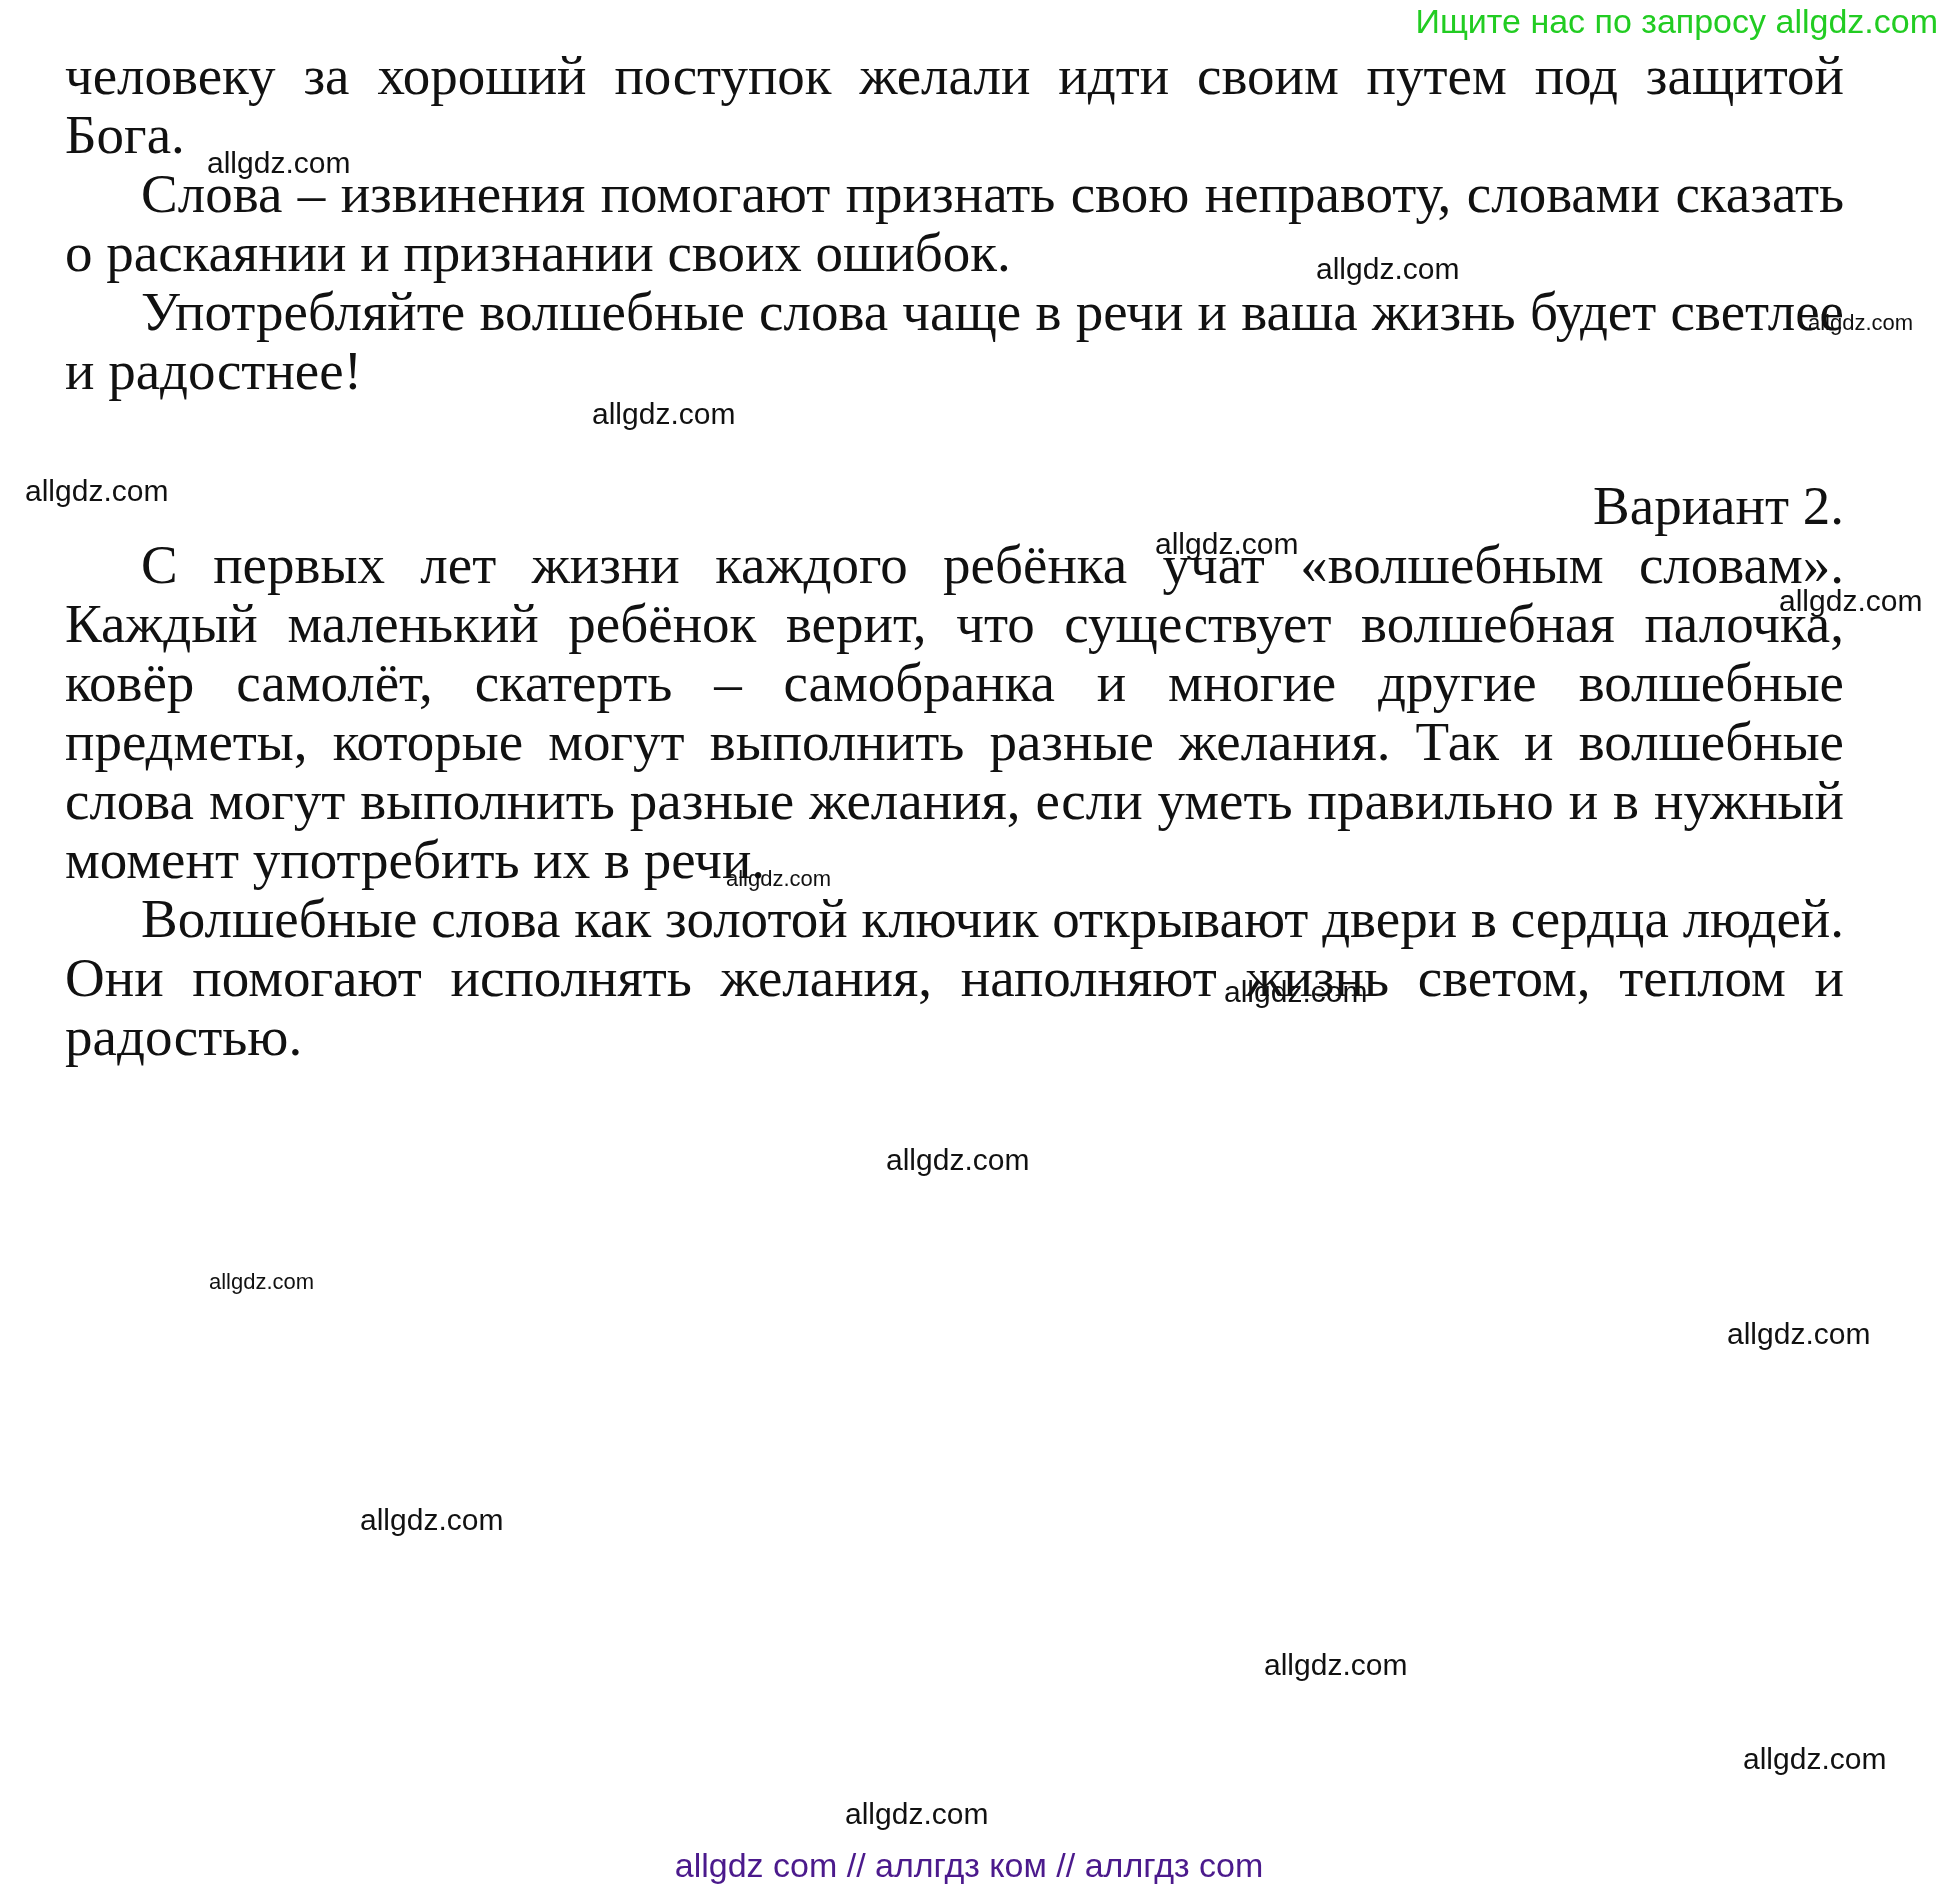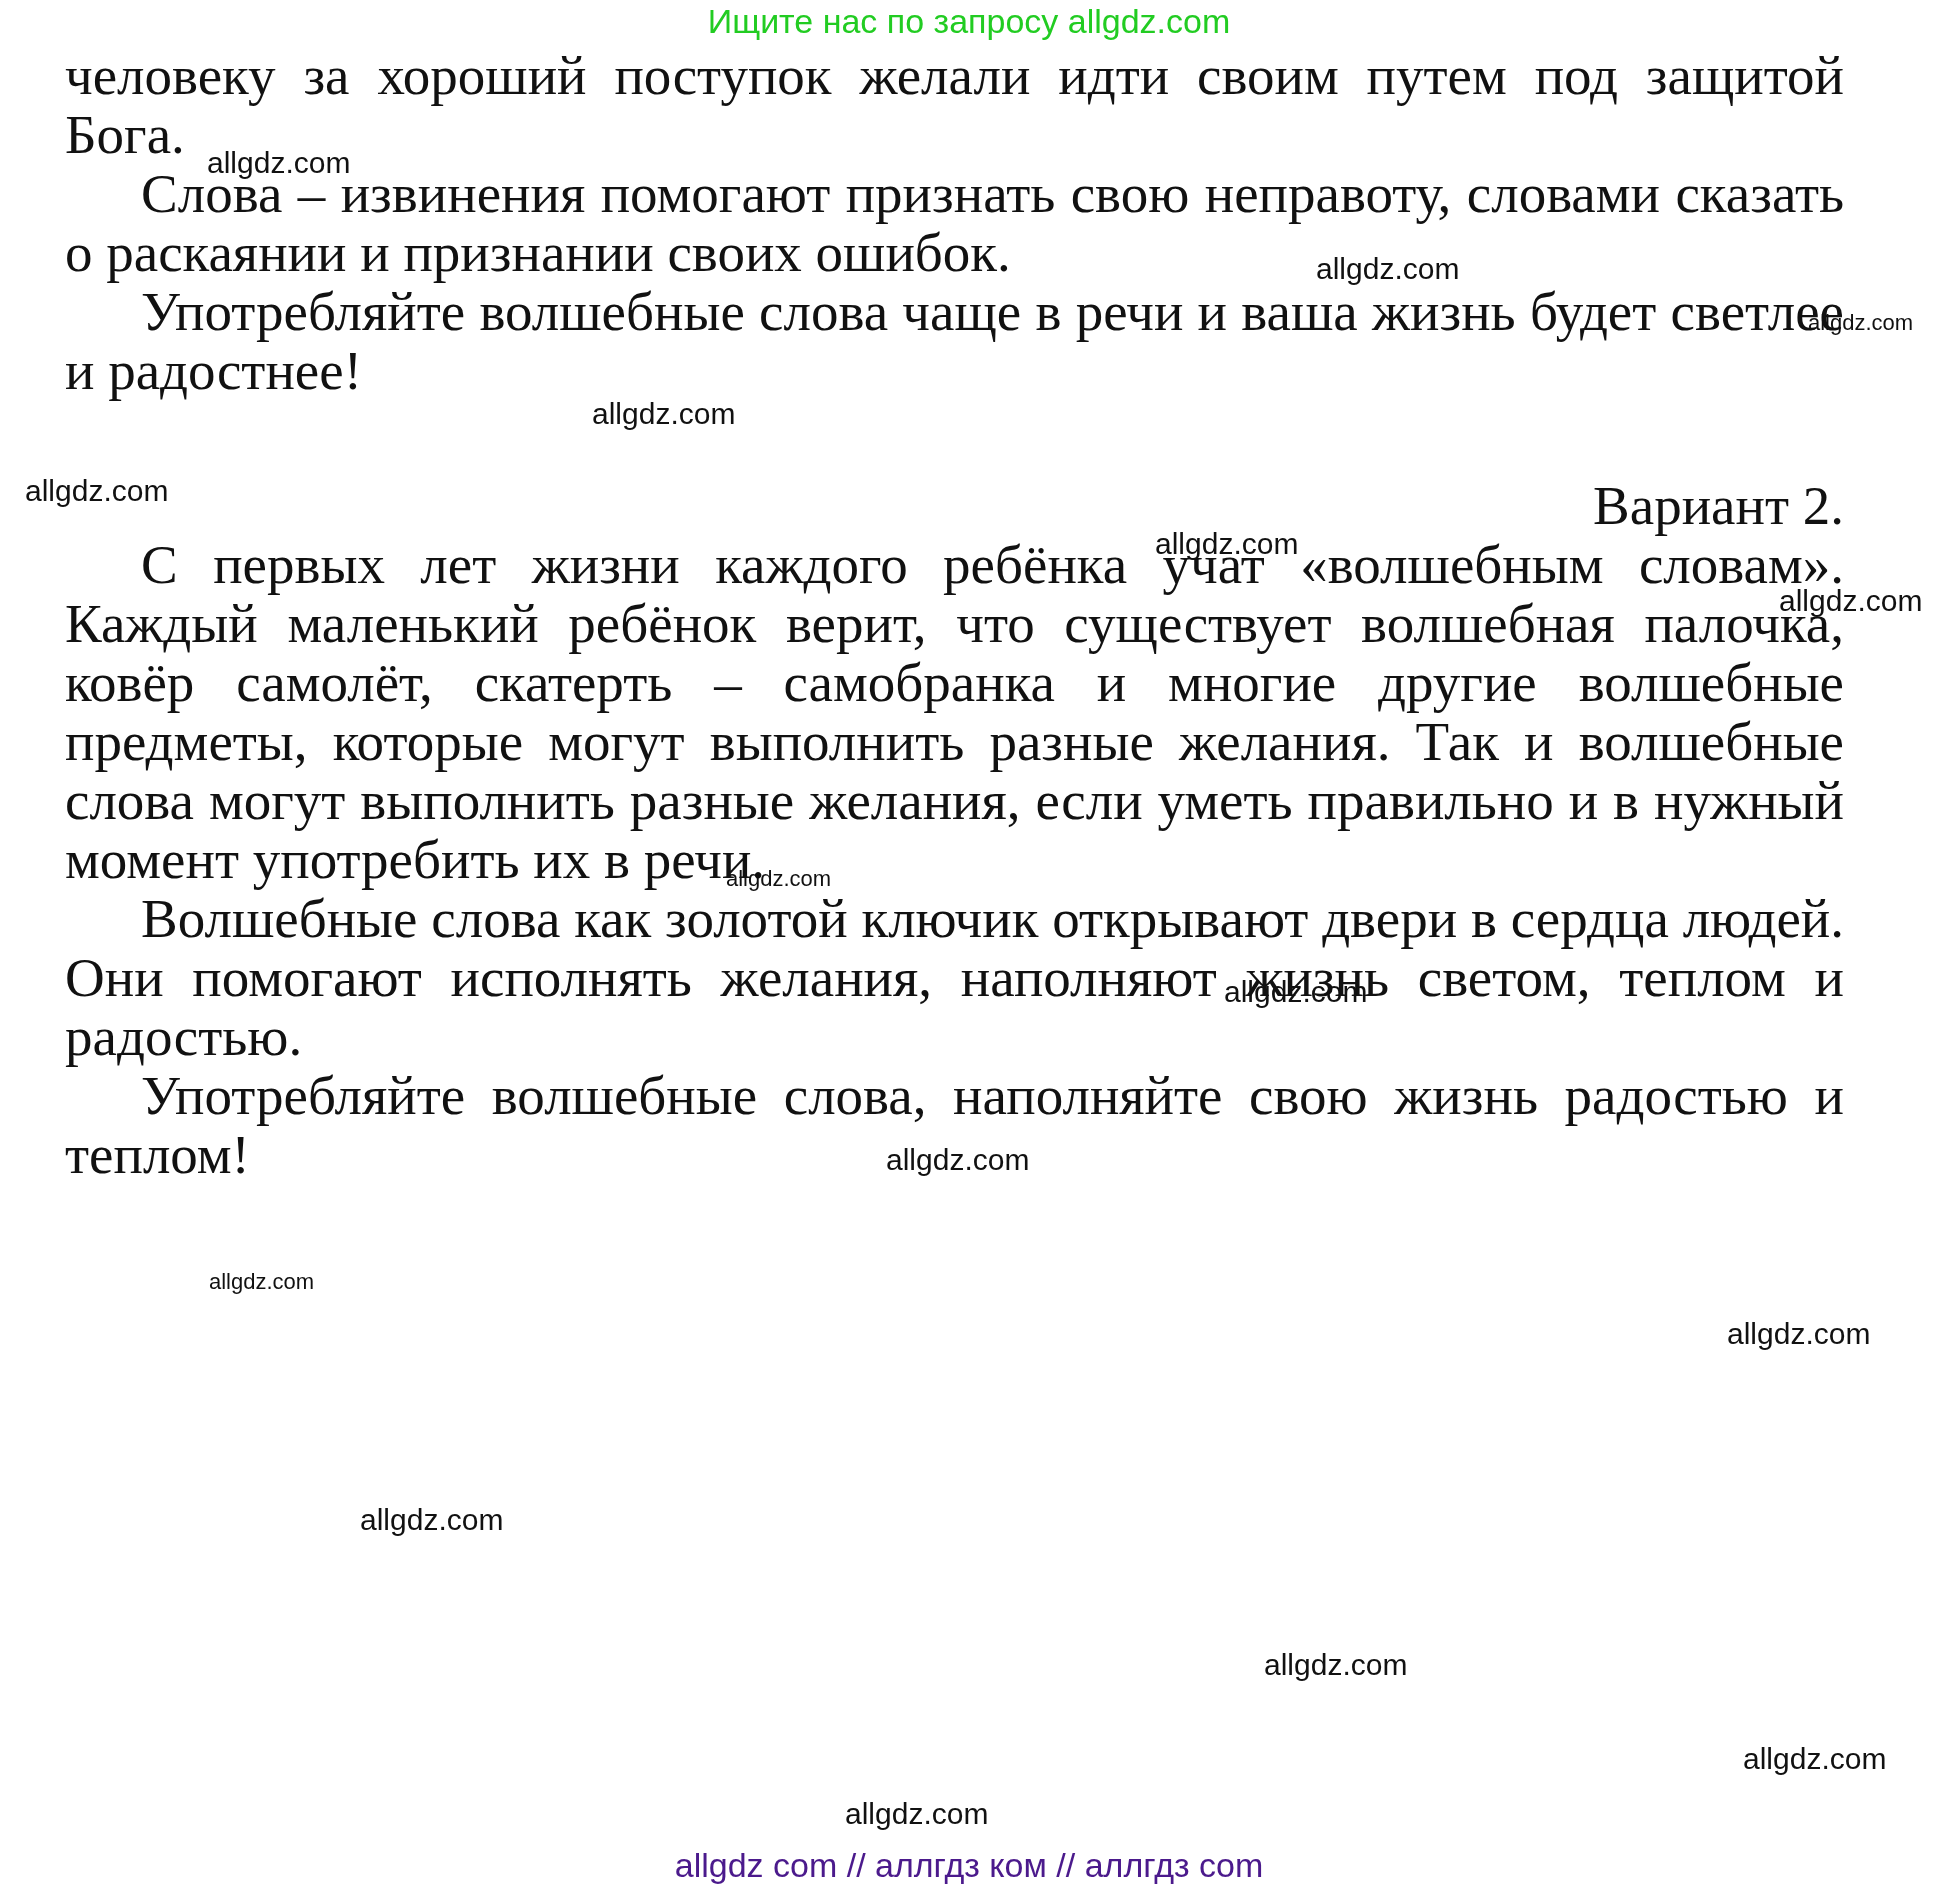--- a/index.html
+++ b/index.html
@@ -1,17 +1,17 @@
 <!DOCTYPE html>
 <html><head>
 <meta charset="utf-8">
 <style>
   html, body { margin:0; padding:0; background:#ffffff; }
   body { width:1938px; height:1886px; position:relative; overflow:hidden; }
-  .top-banner { position:absolute; top:0; left:0; width:1938px; text-align:center;
+  .top-banner { position:absolute; top:0; left:0; width:1938px; text-align:right;
     font-family:"Liberation Sans", sans-serif; font-size:34px; color:#22cc22; line-height:42px; }
   .page { position:absolute; left:65px; top:46px; width:1779px;
     font-family:"Liberation Serif", serif; font-size:55px; line-height:59px; color:#111; }
   .p { text-align:justify; text-align-last:left; margin:0; }
   .p.indent { text-indent:76px; }
   .heading { text-align:right; margin:0; padding-top:76px; padding-left:90px; }
   .wm { position:absolute; font-family:"Liberation Sans", sans-serif; font-size:30px; color:#111; white-space:nowrap; }
   .wm.small { font-size:22px; }
   .bottom-banner { position:absolute; top:1846px; left:0; width:1938px; text-align:center;
     font-family:"Liberation Sans", sans-serif; font-size:34px; color:#4b1a8c; }
@@ -24,21 +24,20 @@
 <div class="page">
   <div>
     <p class="p">человеку за хороший поступок желали идти своим путем под защитой Бога.</p>
     <p class="p indent">Слова – извинения помогают признать свою неправоту, словами сказать о раскаянии и признании своих ошибок.</p>
     <p class="p indent">Употребляйте волшебные слова чаще в речи и ваша жизнь будет светлее и радостнее!</p>
   </div>
   <p class="heading">Вариант 2.</p>
   <div>
     <p class="p indent">С первых лет жизни каждого ребёнка учат «волшебным словам». Каждый маленький ребёнок верит, что существует волшебная палочка, ковёр самолёт, скатерть – самобранка и многие другие волшебные предметы, которые могут выполнить разные желания. Так и волшебные слова могут выполнить разные желания, если уметь правильно и в нужный момент употребить их в речи.</p>
     <p class="p indent">Волшебные слова как золотой ключик открывают двери в сердца людей. Они помогают исполнять желания, наполняют жизнь светом, теплом и радостью.</p>
-    <p class="p indent">Употребляйте волшебные слова, наполняйте свою жизнь радостью и теплом!</p>
   </div>
 </div>
 
 <div id="watermarks">
     <span class="wm" style="left: 207px; top: 146px;">allgdz.com</span>
     <span class="wm" style="left: 1316px; top: 252px;">allgdz.com</span>
     <span class="wm small" style="left: 1808px; top: 310px;">allgdz.com</span>
     <span class="wm" style="left: 592px; top: 397px;">allgdz.com</span>
     <span class="wm" style="left: 25px; top: 474px;">allgdz.com</span>
     <span class="wm" style="left: 1155px; top: 527px;">allgdz.com</span>

